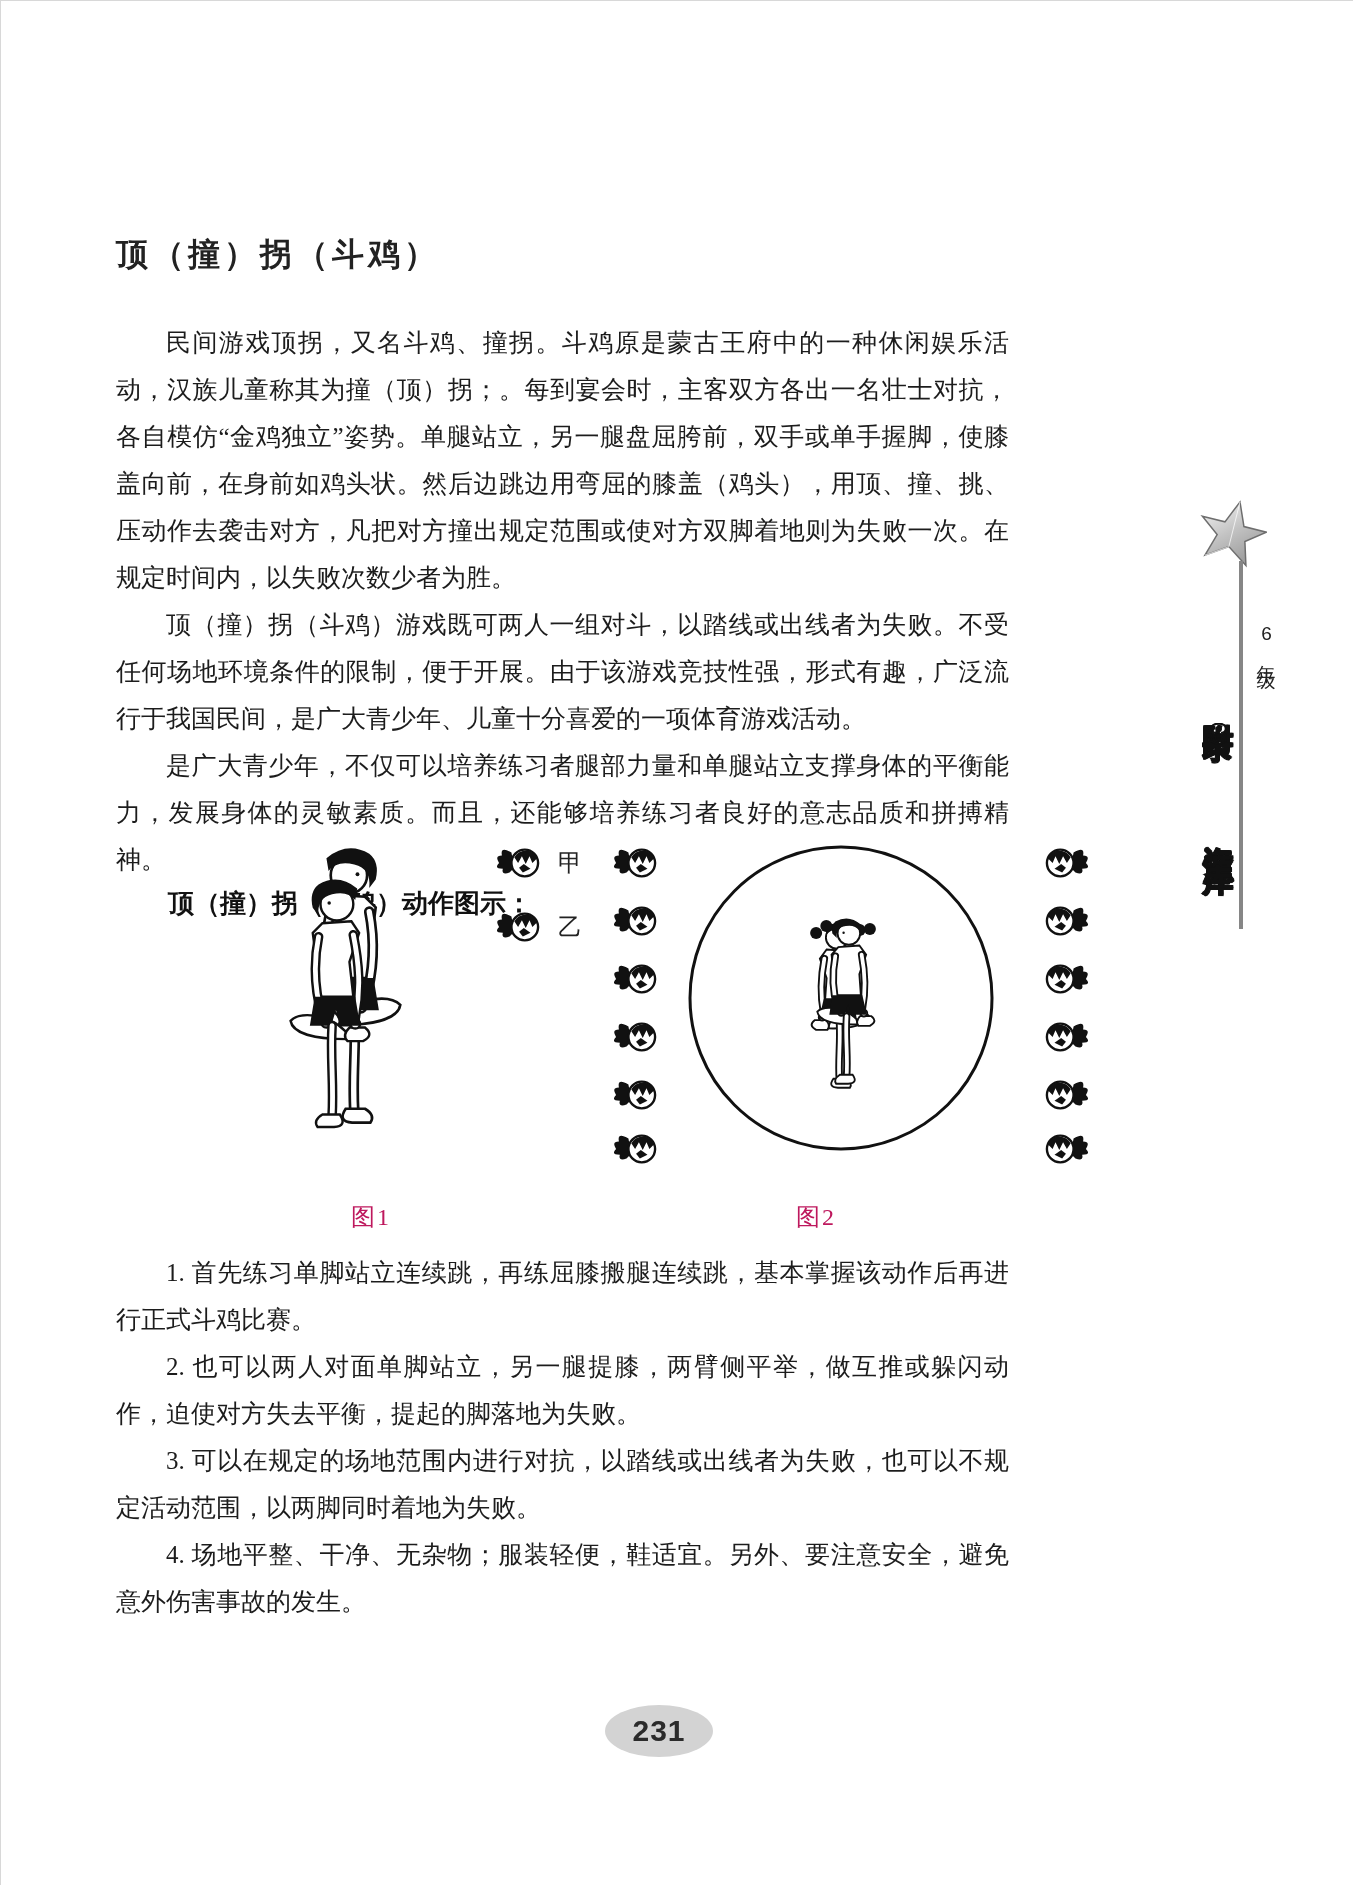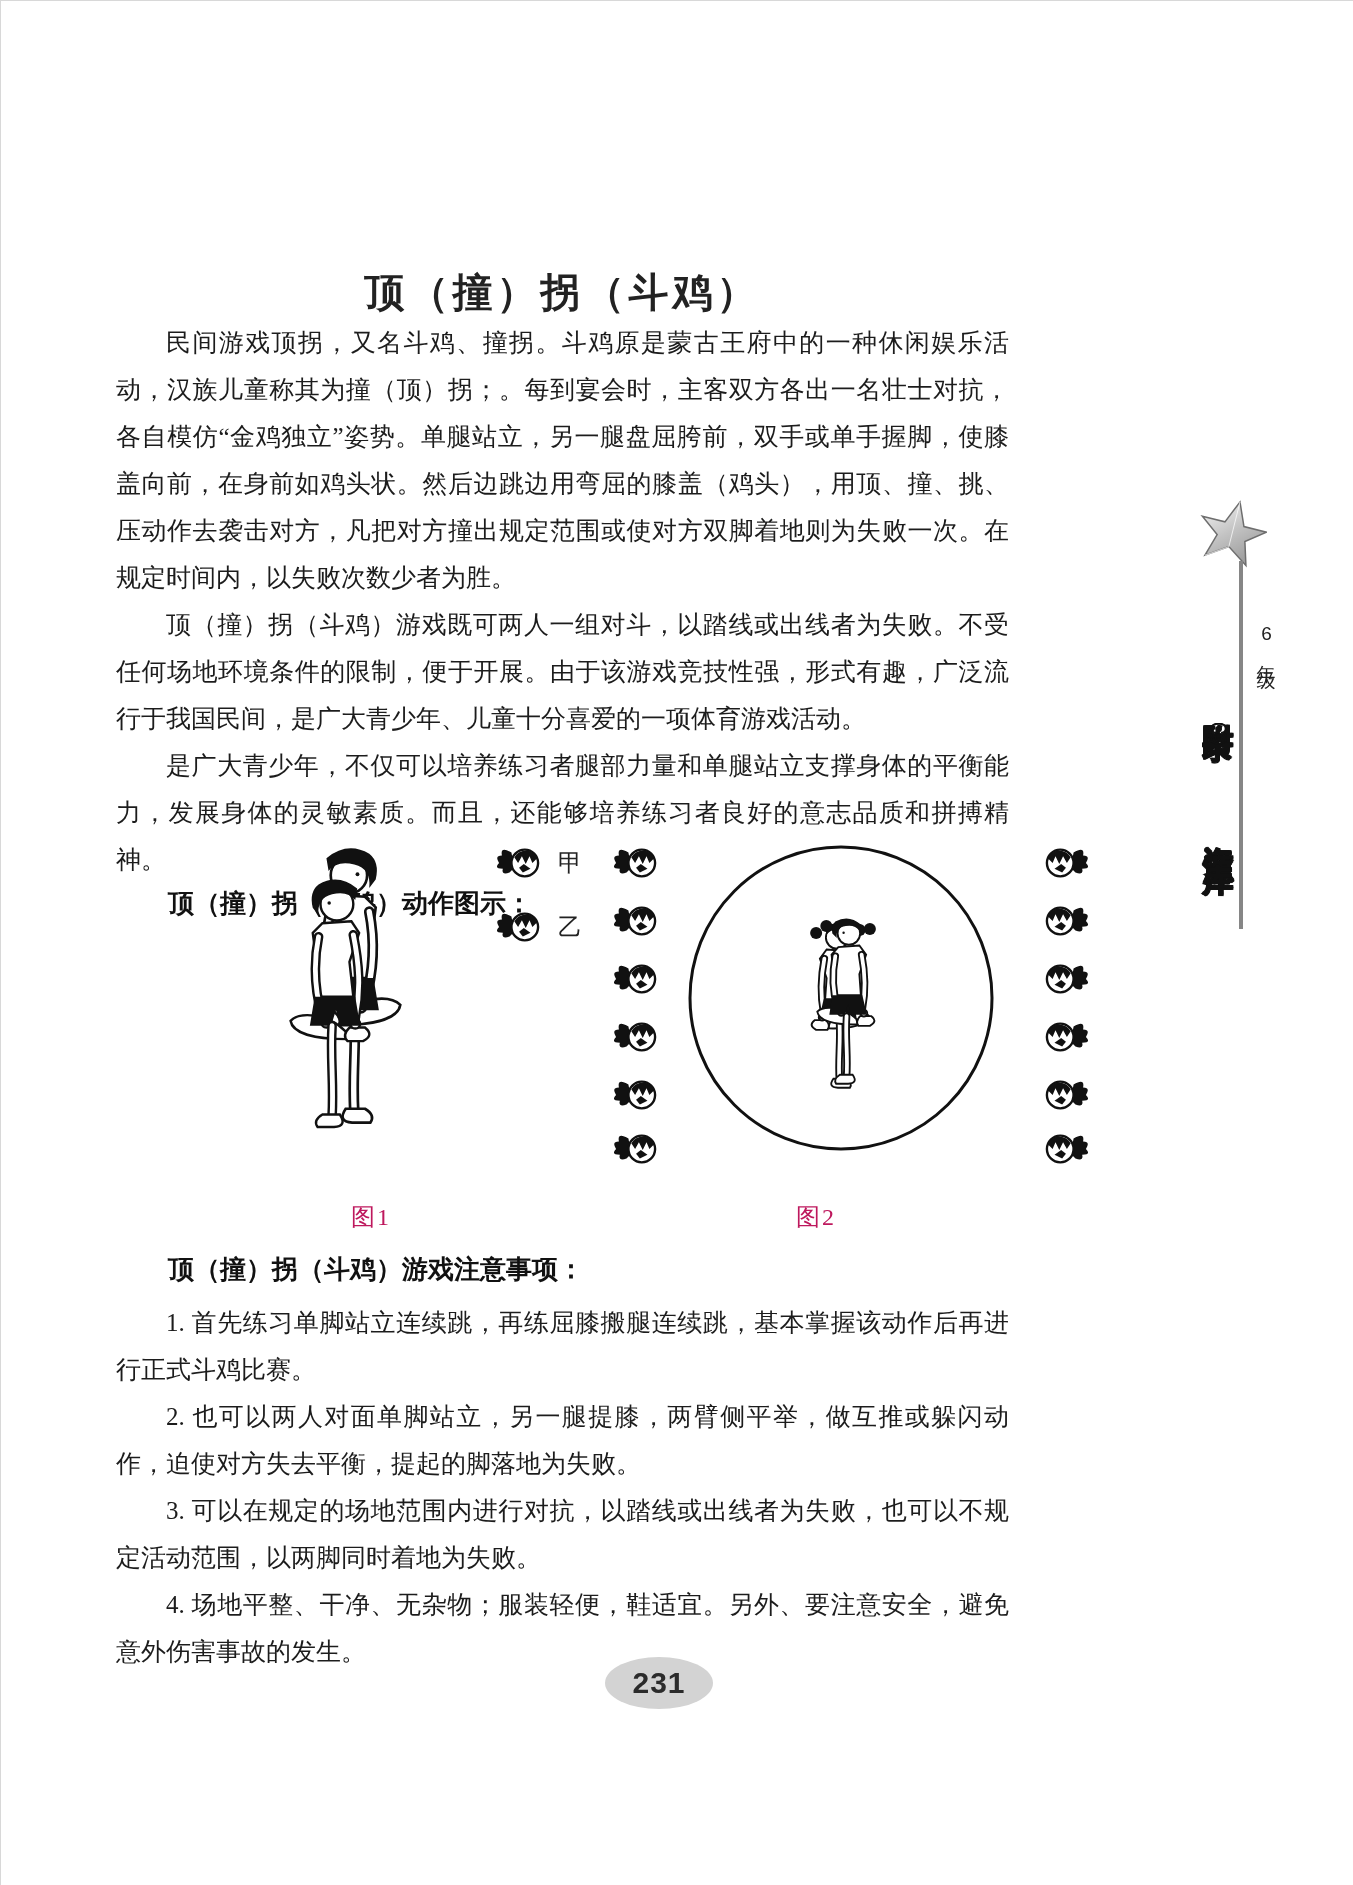--- a/index.html
+++ b/index.html
@@ -2,23 +2,23 @@
 <html><head>
 <meta charset="utf-8">
 <style>
   html,body{margin:0;padding:0;background:#e8e8e8;}
   .page{
     position:relative;width:1353px;height:1885px;margin:0 auto;
     background:#ffffff;border:1px solid #d8d8d8;overflow:hidden;
     font-family:"Liberation Serif", serif;color:#1c1c1c;
   }
   .doc-title{
-    position:absolute;left:115px;top:264px;width:893px;
-    text-align:center;font-family:"Liberation Sans", sans-serif;
-    font-weight:bold;font-size:40px;letter-spacing:4px;color:#222;
+    position:absolute;left:115px;top:232px;width:893px;
+    font-family:"Liberation Sans", sans-serif;
+    font-weight:bold;font-size:32px;letter-spacing:4px;color:#222;
   }
   .body-text{
     position:absolute;left:115px;top:318px;width:893px;
     font-size:25px;line-height:47px;
   }
   .body-text p{margin:0;text-indent:2em;text-align:justify;}
   .sub-heading{
     margin:10px 0 0 0;text-indent:2em;
     font-family:"Liberation Sans", sans-serif;font-weight:bold;
     font-size:26px;line-height:40px;color:#111;
@@ -61,21 +61,21 @@
     font-family:"Liberation Sans", sans-serif;font-weight:bold;font-size:30px;
     letter-spacing:8px;color:#ffffff;
     -webkit-text-stroke:1.5px #111;
     text-shadow:1px 0 #111,-1px 0 #111,0 1px #111,0 -1px #111,
                 1px 1px #111,-1px -1px #111,1px -1px #111,-1px 1px #111;
   }
   .bubble-appendix{left:1196px;top:700px;}
   .bubble-resource{left:1196px;top:822px;}
   
   .page-num{
-    position:absolute;left:604px;top:1656px;width:108px;height:52px;
+    position:absolute;left:604px;top:1704px;width:108px;height:52px;
     background:#d3d3d3;border-radius:50%;
     display:flex;align-items:center;justify-content:center;
     font-family:"Liberation Sans", sans-serif;font-weight:bold;
     font-size:30px;color:#2b2b2b;letter-spacing:1px;
   }
   
   .limb-out{stroke:#111;stroke-width:10;fill:none;stroke-linecap:round;}
   .limb-in{stroke:#fff;stroke-width:5;fill:none;stroke-linecap:round;}
   .outl{fill:#fff;stroke:#111;stroke-width:2.5;}
   .ink{fill:#111;}
@@ -249,21 +249,20 @@
             <use href="#chick"></use>
           </svg>
         </div>
     </div>
   </div>
 
   <span class="fig-caption cap1">图1</span>
   <span class="fig-caption cap2">图2</span>
 
   <div class="notes">
-    <p class="sub-heading">顶（撞）拐（斗鸡）游戏注意事项：</p>
     <p>1. 首先练习单脚站立连续跳，再练屈膝搬腿连续跳，基本掌握该动作后再进行正式斗鸡比赛。</p>
     <p>2. 也可以两人对面单脚站立，另一腿提膝，两臂侧平举，做互推或躲闪动作，迫使对方失去平衡，提起的脚落地为失败。</p>
     <p>3. 可以在规定的场地范围内进行对抗，以踏线或出线者为失败，也可以不规定活动范围，以两脚同时着地为失败。</p>
     <p>4. 场地平整、干净、无杂物；服装轻便，鞋适宜。另外、要注意安全，避免意外伤害事故的发生。</p>
   </div>
 
   <svg class="side-star" width="70" height="70" viewBox="0 0 70 70">
     <g transform="rotate(14 35 35)">
       <polygon points="35,2 44.8,24.9 68,24.9 49.3,39.1 56.1,62.1 35,48 13.9,62.1 20.7,39.1 2,24.9 25.2,24.9" fill="url(#starGrad)" stroke="#6e6e6e" stroke-width="1.5"></polygon>
       <polyline points="35,2 35,48 13.9,62.1" fill="none" stroke="#ffffff" stroke-width="1" opacity="0.7"></polyline>

